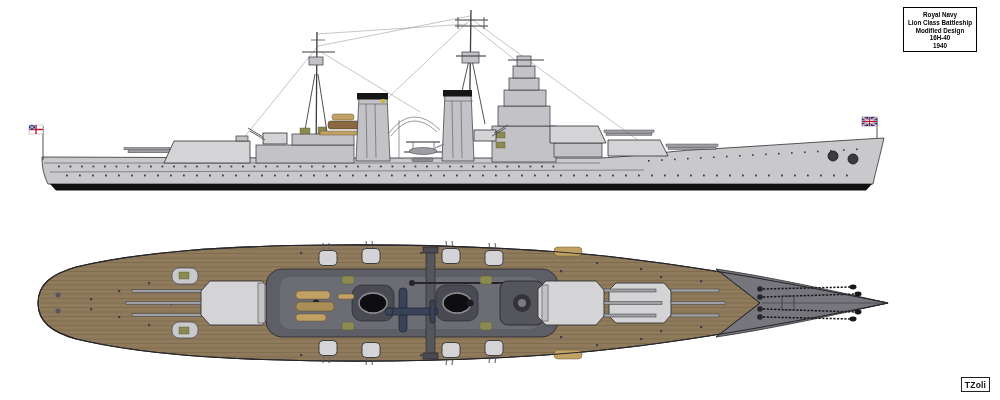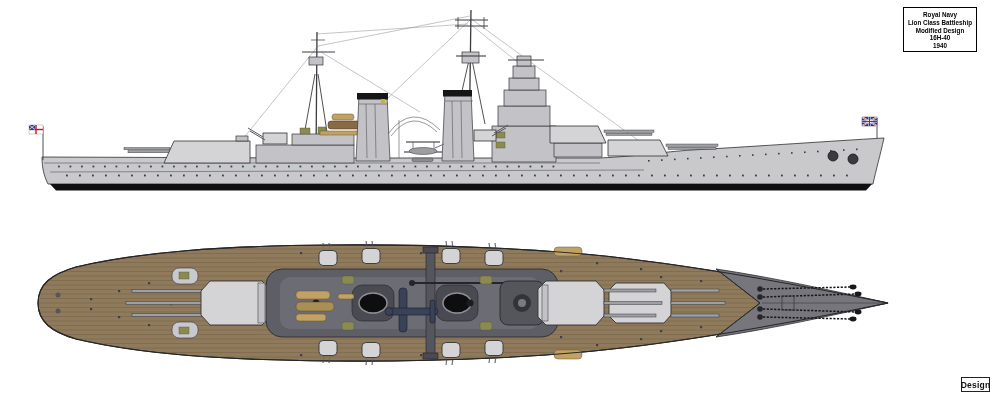--- a/index.html
+++ b/index.html
@@ -516,15 +516,15 @@
 
 <div class="title-box">
   <div>Royal Navy</div>
   <div>Lion Class Battleship</div>
   <div>Modified Design</div>
   <div>16H-40</div>
   <div>1940</div>
 </div>
 
 <div class="sig-box">
-  <span>Design</span>
+  <span>TZoli</span>
 </div>
 </div>
 
 </body></html>

